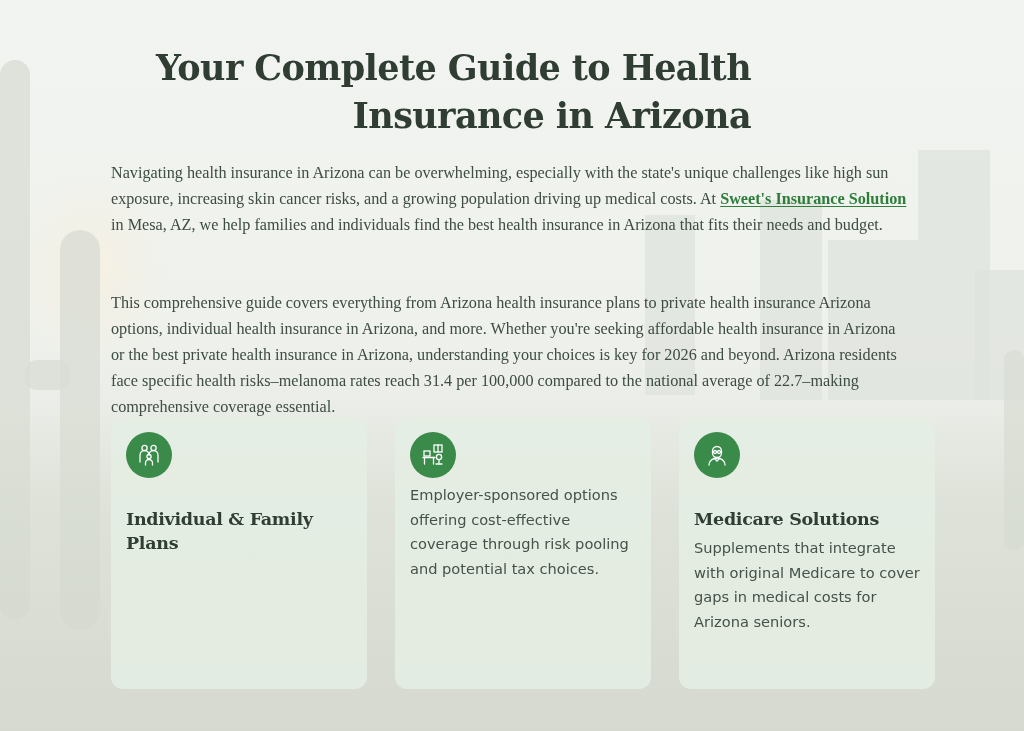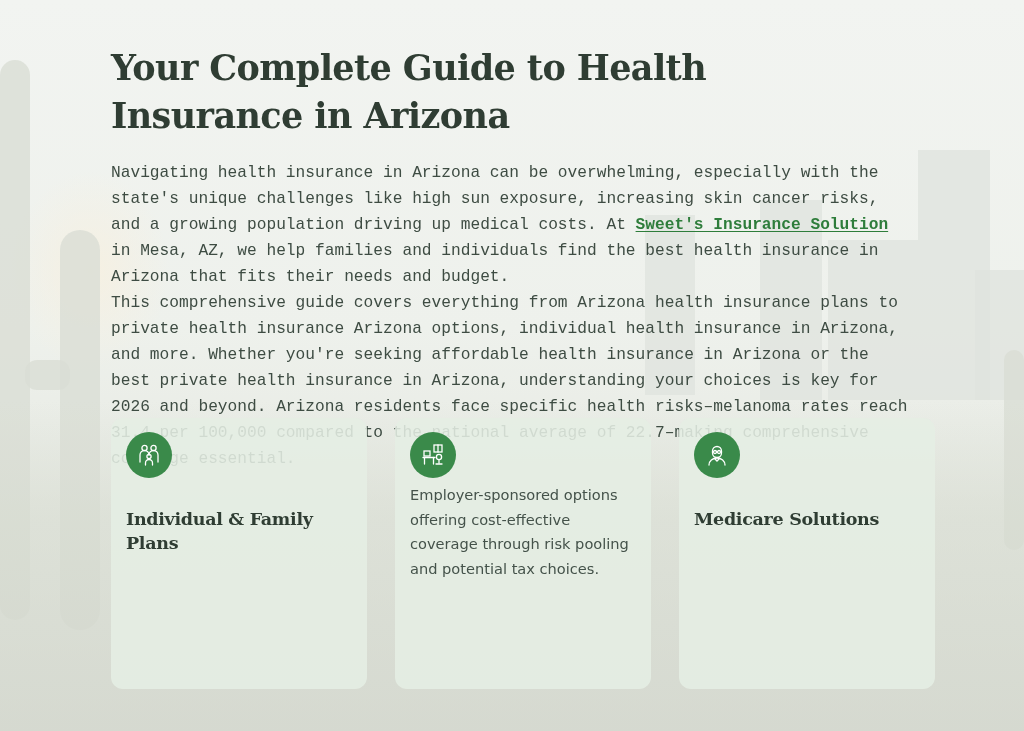--- a/index.html
+++ b/index.html
@@ -18,25 +18,25 @@
       background: linear-gradient(180deg, rgba(214,219,208,0) 0%, rgba(214,219,208,0.55) 35%, rgba(208,212,202,0.7) 100%); }
     .bg .bldg { position: absolute; background: #dfe3dd; opacity: 0.75; }
     .bg .cactus { position: absolute; background: #d9ddd4; border-radius: 30px; opacity: 0.8; }
     .bg .sun { position: absolute; left: 10px; top: 170px; width: 160px; height: 200px;
       background: radial-gradient(ellipse at center, rgba(246,240,225,0.9) 0%, rgba(246,240,225,0) 70%); }
 
     .content { position: relative; z-index: 1; padding-left: 111px; width: 1024px; }
     h1.title {
       position: absolute; left: 111px; top: 44px; width: 640px;
       font-family: "DejaVu Serif", serif; font-weight: bold;
-      font-size: 35px; line-height: 48px; color: #2f3d33; letter-spacing: -0.6px;
+      font-size: 35px; line-height: 48px; color: #2f3d33; letter-spacing: -0.6px; text-align: right;
     }
     .para {
       position: absolute; left: 111px; width: 800px;
-      font-family: Liberation Mono, monospace;
+      font-family: Liberation Serif, serif;
       font-size: 16.2px; line-height: 26px; color: #3e4c43;
     }
     .para.p1 { top: 160px; }
     .para.p2 { top: 290px; }
     .para a {
       color: #2e7d3b; font-weight: bold; text-decoration: underline;
       text-underline-offset: 2px;
     }
 
     .cards { position: absolute; left: 111px; top: 418px; display: flex; gap: 28px; }
@@ -125,15 +125,16 @@
         <svg viewBox="0 0 26 26" fill="none" stroke="#ffffff" stroke-width="1.3" stroke-linecap="round">
           <path d="M8.5 9 a4.5 4.5 0 0 1 9 0 v2 a4.5 4.5 0 0 1 -9 0 Z"></path>
           <circle cx="11" cy="10" r="1.5"></circle>
           <circle cx="15" cy="10" r="1.5"></circle>
           <line x1="12.5" y1="10" x2="13.5" y2="10"></line>
           <path d="M5 23 a8 7 0 0 1 16 0"></path>
           <path d="M10.5 16.5 L13 19 L15.5 16.5"></path>
         </svg>
       </div>
       <h3>Medicare Solutions</h3>
+      <p>Supplements that integrate with original Medicare to cover gaps in medical costs for Arizona seniors.</p>
     </div>
   </section>
 </main>
 
 </body></html>

